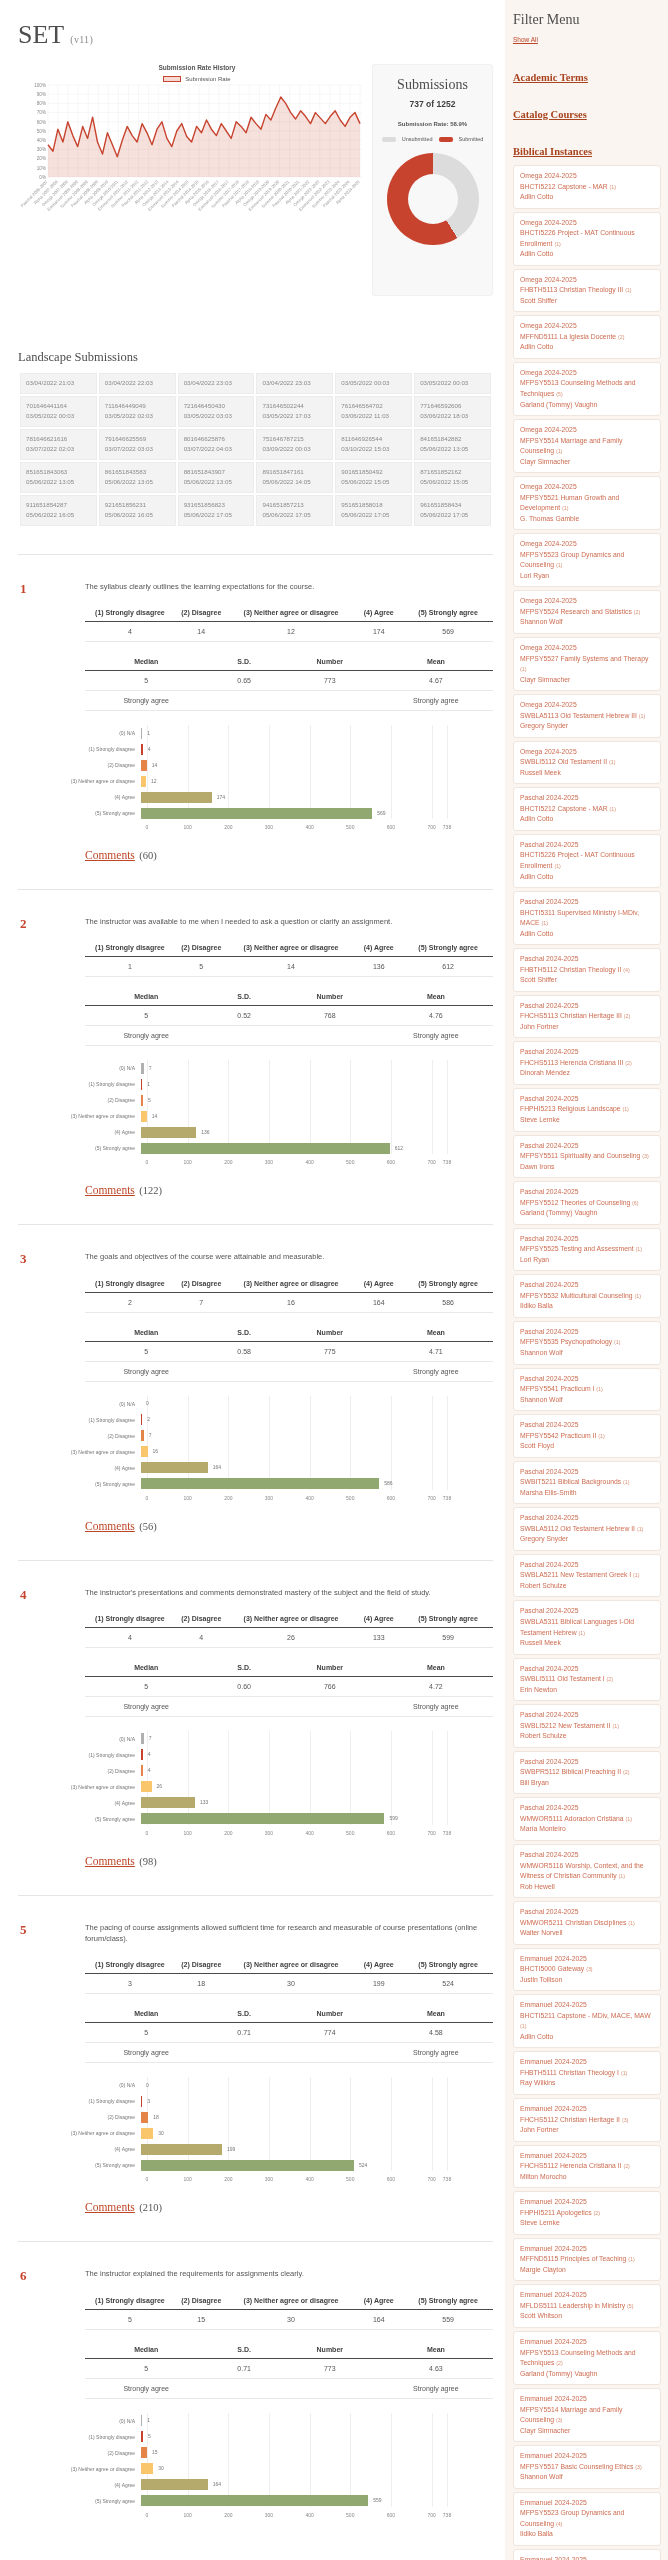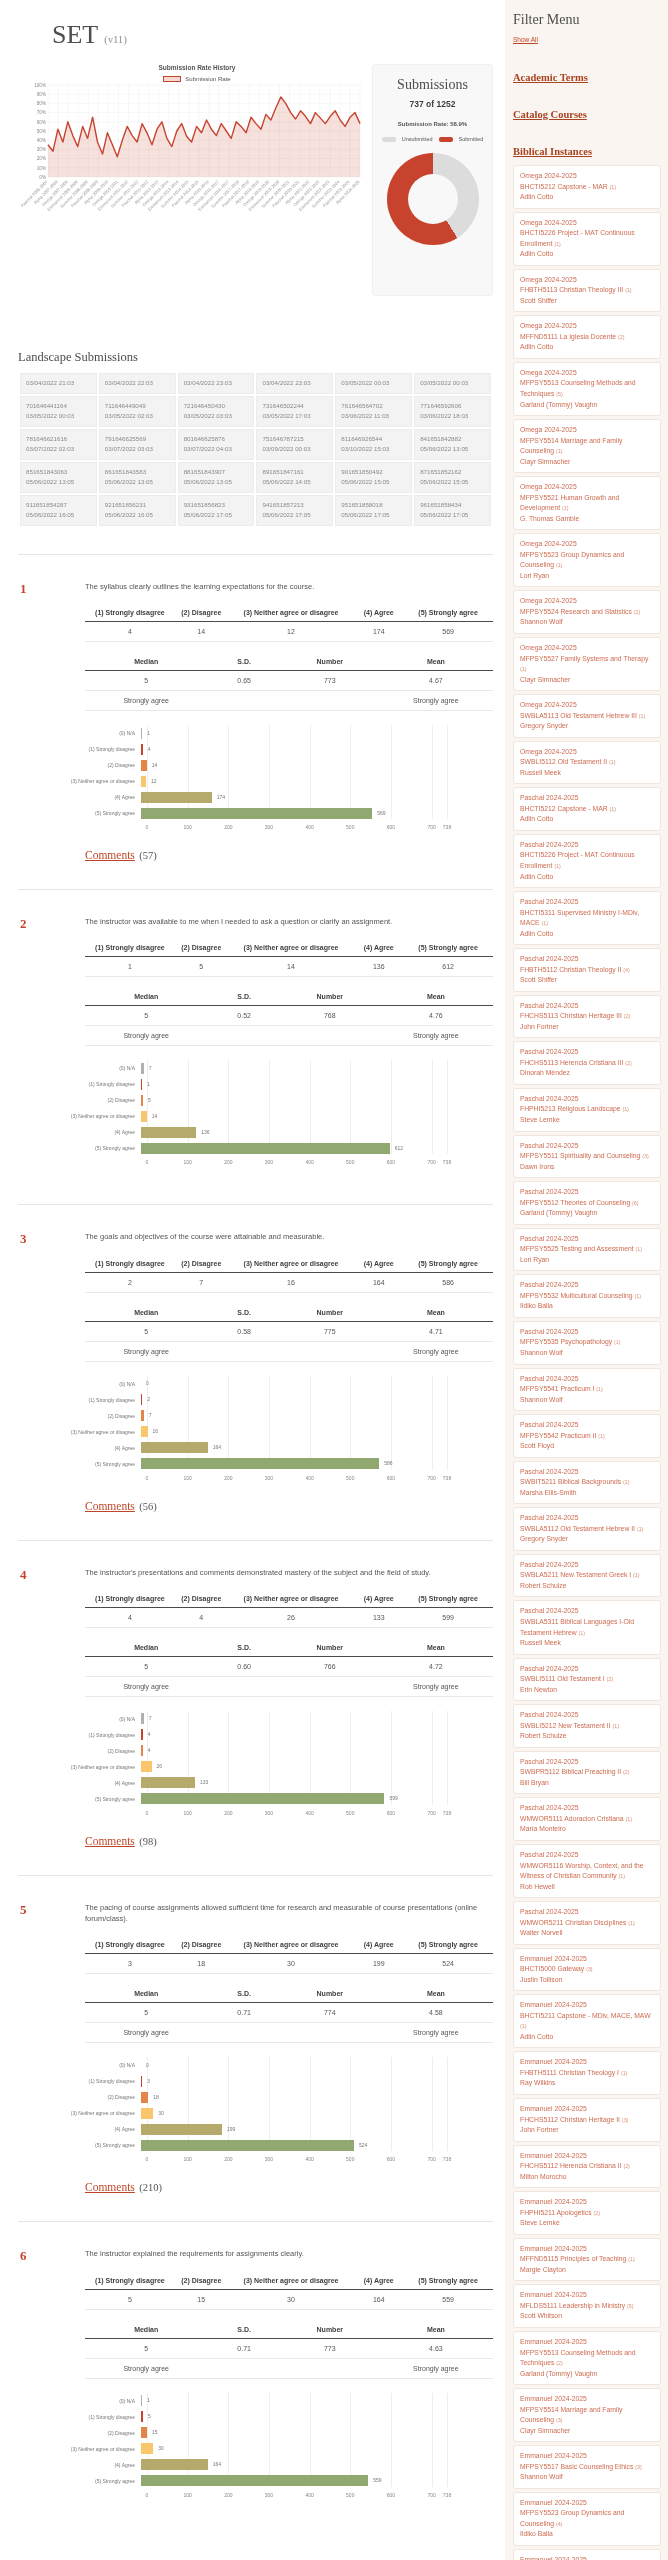--- a/index.html
+++ b/index.html
@@ -2,21 +2,21 @@
 <html><head>
 <meta charset="utf-8">
 <style>
   * { margin:0; padding:0; box-sizing:border-box; }
   html,body { width:668px; }
   body { height:2560px; overflow:hidden; display:flex; background:#fff;
          font-family:"Liberation Sans", sans-serif; color:#555; }
 
   
   main { width:505px; padding:20px 12px 0 18px; }
-  .page-title { font-family:"Liberation Serif", serif; font-size:26px; color:#4d4d4d; font-weight:400;margin-left:34px; }
+  .page-title { font-family:"Liberation Serif", serif; font-size:26px; color:#4d4d4d; font-weight:400; }
   .page-title .ver { font-size:10px; color:#8a8a8a; letter-spacing:.3px; }
   .page-subtitle { font-family:"Liberation Serif", serif; font-size:15px; color:#4d4d4d; margin-top:10px; }
 
   .chart-row { display:flex; margin-top:14px; margin-bottom:54px; }
   .chartcol { width:352px; }
   .chart-title { font-size:6.5px; font-weight:bold; color:#555; text-align:center; margin-left:10px; }
   .chart-legend { display:flex; justify-content:center; align-items:center; gap:4px; margin:5px 0 3px 10px; }
   .chart-legend .sw { width:18px; height:6px; background:#f6d9d3; border:1px solid #c7432e; }
   .chart-legend .lt { font-size:6px; color:#555; }
   svg.ratechart { overflow:visible; display:block; }
@@ -440,21 +440,21 @@
                 <span style="left: 121.951px;">300</span>
                 <span style="left: 162.602px;">400</span>
                 <span style="left: 203.252px;">500</span>
                 <span style="left: 243.902px;">600</span>
                 <span style="left: 284.553px;">700</span>
                 <span style="left: 300px;">738</span>
               </div>
         </div>
         <div class="comments-line">
           <a class="comments">Comments</a>
-          <span class="ccount">(57)</span>
+          <span class="ccount">(60)</span>
         </div>
       </div>
     </div>
     <hr class="divider">
   </section>
 
   <section>
     <div class="q-section">
       <div class="q-num">2</div>
       <div class="q-body">
@@ -564,20 +564,24 @@
                 <span style="left: 40.6504px;">100</span>
                 <span style="left: 81.3008px;">200</span>
                 <span style="left: 121.951px;">300</span>
                 <span style="left: 162.602px;">400</span>
                 <span style="left: 203.252px;">500</span>
                 <span style="left: 243.902px;">600</span>
                 <span style="left: 284.553px;">700</span>
                 <span style="left: 300px;">738</span>
               </div>
         </div>
+        <div class="comments-line">
+          <a class="comments">Comments</a>
+          <span class="ccount">(122)</span>
+        </div>
       </div>
     </div>
     <hr class="divider">
   </section>
 
   <section>
     <div class="q-section">
       <div class="q-num">3</div>
       <div class="q-body">
         <div class="q-text">The goals and objectives of the course were attainable and measurable.</div>

